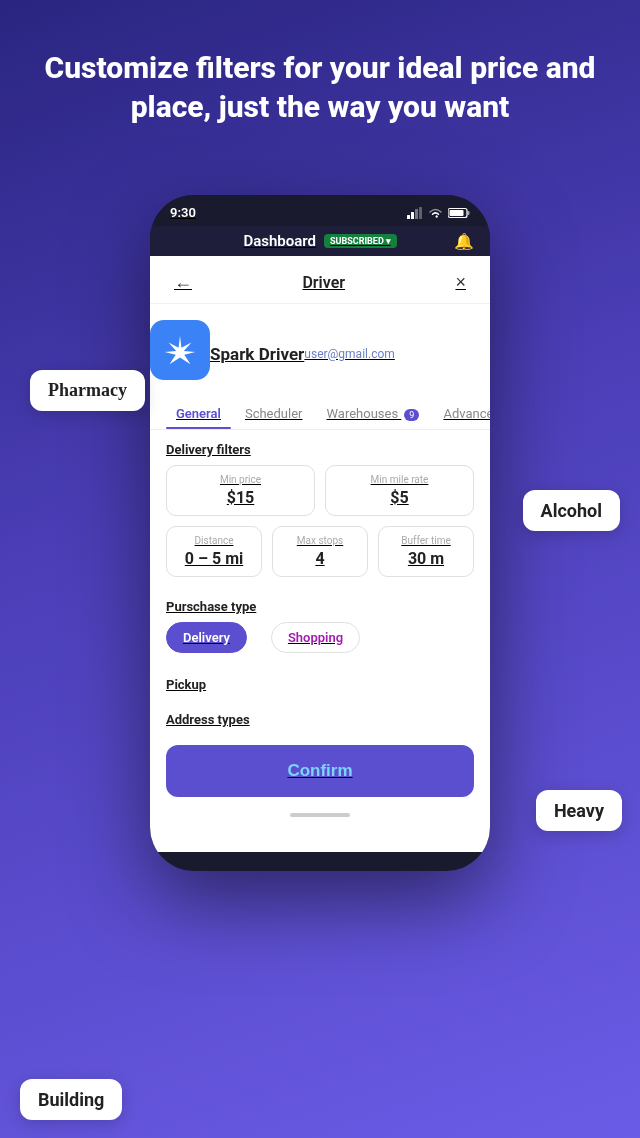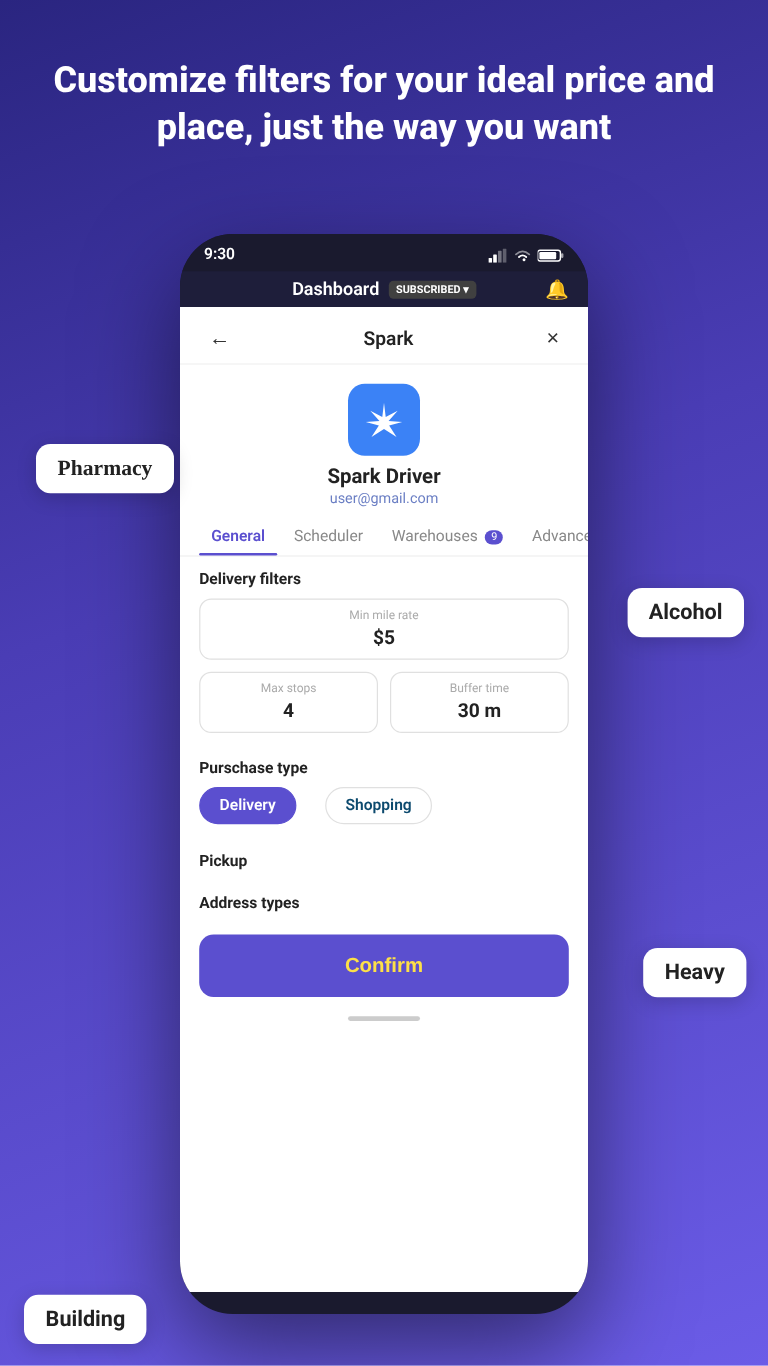--- a/index.html
+++ b/index.html
@@ -39,25 +39,26 @@
     .label-heavy { top: 790px; right: 18px; }
     .label-building { bottom: 18px; left: 20px; }
 
     
     .phone-shell {
       position: absolute;
       left: 50%;
       transform: translateX(-50%);
       top: 195px;
       width: 340px;
-      height: 900px;
+      height: 676px;
       background: #1a1a2e;
       border-radius: 44px;
       box-shadow: 0 30px 80px rgba(0,0,0,0.5);
       overflow: hidden;
+      text-decoration: underline;
     }
 
     
     .status-bar {
       background: #1a1a2e;
       display: flex;
       justify-content: space-between;
       align-items: center;
       padding: 10px 20px 6px;
       color: white;
@@ -75,21 +76,21 @@
       padding: 6px 16px;
       gap: 8px;
       position: relative;
     }
     .dashboard-title {
       color: white;
       font-size: 15px;
       font-weight: 600;
     }
     .subscribed-badge {
-      background: #404040;
+      background: #15803d;
       color: white;
       font-size: 9px;
       font-weight: 700;
       padding: 2px 6px;
       border-radius: 4px;
     }
     .bell-icon {
       position: absolute;
       right: 16px;
       color: white;
@@ -123,21 +124,21 @@
       border: none;
       font-size: 18px;
       color: #333;
       cursor: pointer;
       padding: 2px 6px;
     }
 
     
     .app-info {
       display: flex;
-      flex-direction: column;
+      flex-direction: row;
       align-items: center;
       padding: 16px 0 10px;
     }
     .app-icon {
       width: 60px;
       height: 60px;
       background: #3b82f6;
       border-radius: 14px;
       display: flex;
       align-items: center;
@@ -236,34 +237,34 @@
       flex-wrap: wrap;
     }
     .chip {
       padding: 7px 16px;
       border-radius: 20px;
       font-size: 13px;
       font-weight: 600;
       cursor: pointer;
       border: 1.5px solid #e0e0e0;
       background: white;
-      color: #0c4a6e;
+      color: #a21caf;
     }
     .chip.active {
       background: #5b4fcf;
       border-color: #5b4fcf;
       color: white;
     }
 
     
     .confirm-btn {
       margin: 10px 16px 8px;
       width: calc(100% - 32px);
       background: #5b4fcf;
-      color: #fde047;
+      color: #7dd3fc;
       border: none;
       border-radius: 12px;
       padding: 16px;
       font-size: 17px;
       font-weight: 700;
       cursor: pointer;
       display: block;
     }
 
     
@@ -320,21 +321,21 @@
   <div class="dashboard-bar">
     <span class="dashboard-title">Dashboard</span>
     <span class="subscribed-badge">SUBSCRIBED ▾</span>
     <span class="bell-icon">🔔</span>
   </div>
 
   <div class="screen-content">
 
     <div class="filter-header">
       <button class="nav-btn">←</button>
-      <span class="filter-title">Spark</span>
+      <span class="filter-title">Driver</span>
       <button class="nav-btn">×</button>
     </div>
 
     <div class="app-info">
       <div class="app-icon">
 
         <svg viewBox="0 0 40 40" fill="none">
           <path d="M20 5 L21.5 17.5 L32 12 L24 21 L36 22 L24.5 25 L31 35 L20 28 L9 35 L15.5 25 L4 22 L16 21 L8 12 L18.5 17.5 Z" fill="white"></path>
         </svg>
       </div>
@@ -346,26 +347,34 @@
       <div class="tab active">General</div>
       <div class="tab">Scheduler</div>
       <div class="tab">Warehouses <span class="tab-badge">9</span></div>
       <div class="tab">Advanced</div>
     </div>
 
     <div class="section-title">Delivery filters</div>
 
     <div class="filter-row">
       <div class="filter-field">
+        <span class="field-label">Min price</span>
+        <span class="field-value">$15</span>
+      </div>
+      <div class="filter-field">
         <span class="field-label">Min mile rate</span>
         <span class="field-value">$5</span>
       </div>
     </div>
 
     <div class="filter-row">
+      <div class="filter-field">
+        <span class="field-label">Distance</span>
+        <span class="field-value">0 – 5 mi</span>
+      </div>
       <div class="filter-field">
         <span class="field-label">Max stops</span>
         <span class="field-value">4</span>
       </div>
       <div class="filter-field">
         <span class="field-label">Buffer time</span>
         <span class="field-value">30 m</span>
       </div>
     </div>
 

